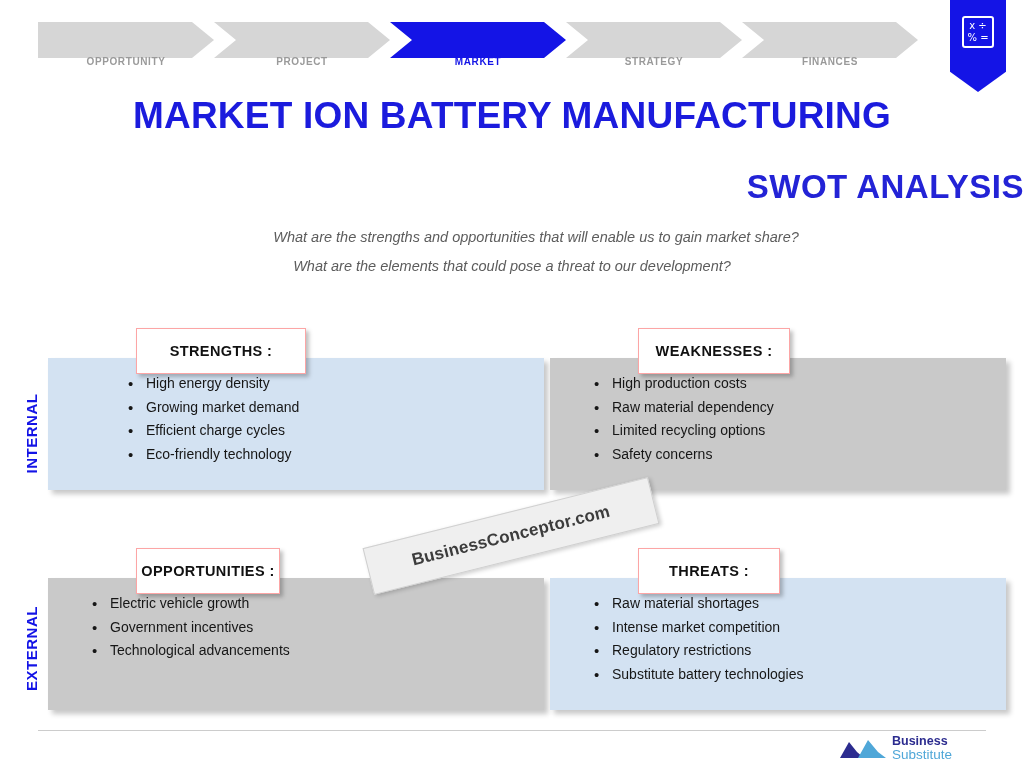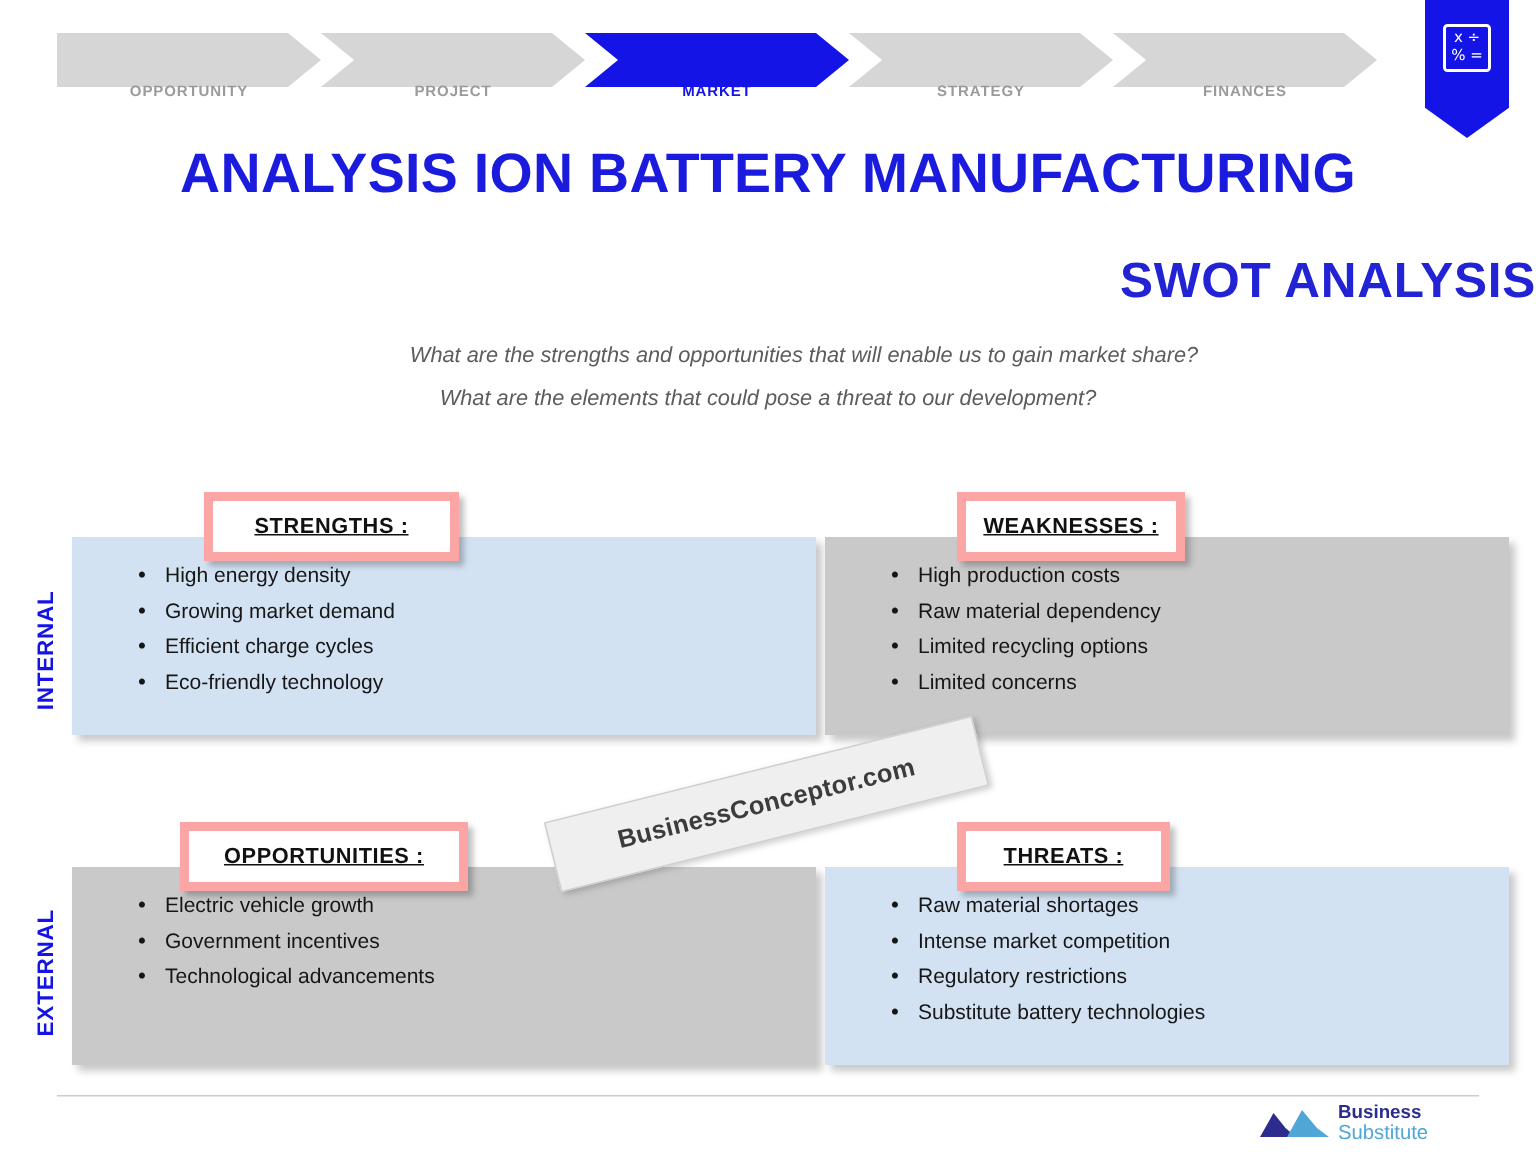--- a/index.html
+++ b/index.html
@@ -141,32 +141,31 @@
 
   
   .quad {
     position: absolute;
   }
   .quad-header {
     position: absolute;
     top: 0;
     height: 46px;
     background: #ffffff;
-    border: 6px solid #fca5a5;
+    border: 1px solid #fca5a5;
     box-shadow: 3px 3px 4px rgba(0,0,0,0.25);
     display: flex;
     align-items: center;
     justify-content: center;
     font-size: 14.5px;
     font-weight: bold;
     color: #111111;
     letter-spacing: 0.4px;
     z-index: 3;
     box-sizing: border-box;
-    text-decoration: underline;
   }
   .quad-body {
     position: absolute;
     box-shadow: 4px 4px 5px rgba(0,0,0,0.22);
     box-sizing: border-box;
     padding: 14px 0 14px 0;
   }
   .quad-body.blue { background: #d3e2f2; }
   .quad-body.grey { background: #c9c9c9; }
   .quad-list {
@@ -184,26 +183,26 @@
   .quad-list li::before {
     content: "\2022";
     position: absolute;
     left: 44px;
     color: #161616;
     font-size: 15px;
   }
 
   
   #strengths-header { left: 98px; width: 170px; }
-  #strengths-body { left: 10px; top: 30px; width: 496px; height: 132px; }
+  #strengths-body { left: 10px; top: 30px; width: 496px; height: 132px; padding-left: 36px; }
   
   #weaknesses-header { left: 98px; width: 152px; }
   #weaknesses-body { left: 10px; top: 30px; width: 456px; height: 132px; }
   
-  #opportunities-header { left: 82px; width: 192px; }
+  #opportunities-header { left: 98px; width: 144px; }
   #opportunities-body { left: 10px; top: 30px; width: 496px; height: 132px; }
   
   #threats-header { left: 98px; width: 142px; }
   #threats-body { left: 10px; top: 30px; width: 456px; height: 132px; }
 
   #quad-strengths { left: 38px; top: 328px; width: 510px; height: 170px; }
   #quad-weaknesses { left: 540px; top: 328px; width: 480px; height: 170px; }
   #quad-opportunities { left: 38px; top: 548px; width: 510px; height: 170px; }
   #quad-threats { left: 540px; top: 548px; width: 480px; height: 170px; }
 
@@ -283,21 +282,21 @@
 <div class="nav-label" style="left:566px;">STRATEGY</div>
 <div class="nav-label" style="left:742px;">FINANCES</div>
 
 <div id="bookmark">
   <div id="bookmark-inner">
     <div>x ÷</div>
     <div>% =</div>
   </div>
 </div>
 
-<div id="title">ANALYSIS ION BATTERY MANUFACTURING</div>
+<div id="title">MARKET ION BATTERY MANUFACTURING</div>
 <div id="subtitle">SWOT ANALYSIS</div>
 <div class="question" id="question-1">What are the strengths and opportunities that will enable us to gain market share?</div>
 <div class="question" id="question-2">What are the elements that could pose a threat to our development?</div>
 
 <div class="side-label" id="side-internal">INTERNAL</div>
 <div class="side-label" id="side-external">EXTERNAL</div>
 
 <div class="quad" id="quad-strengths">
   <div class="quad-body blue" id="strengths-body">
     <ul class="quad-list">
@@ -309,21 +308,21 @@
   </div>
   <div class="quad-header" id="strengths-header">STRENGTHS :</div>
 </div>
 
 <div class="quad" id="quad-weaknesses">
   <div class="quad-body grey" id="weaknesses-body">
     <ul class="quad-list">
       <li>High production costs</li>
       <li>Raw material dependency</li>
       <li>Limited recycling options</li>
-      <li>Limited concerns</li>
+      <li>Safety concerns</li>
     </ul>
   </div>
   <div class="quad-header" id="weaknesses-header">WEAKNESSES :</div>
 </div>
 
 <div class="quad" id="quad-opportunities">
   <div class="quad-body grey" id="opportunities-body">
     <ul class="quad-list">
       <li>Electric vehicle growth</li>
       <li>Government incentives</li>

